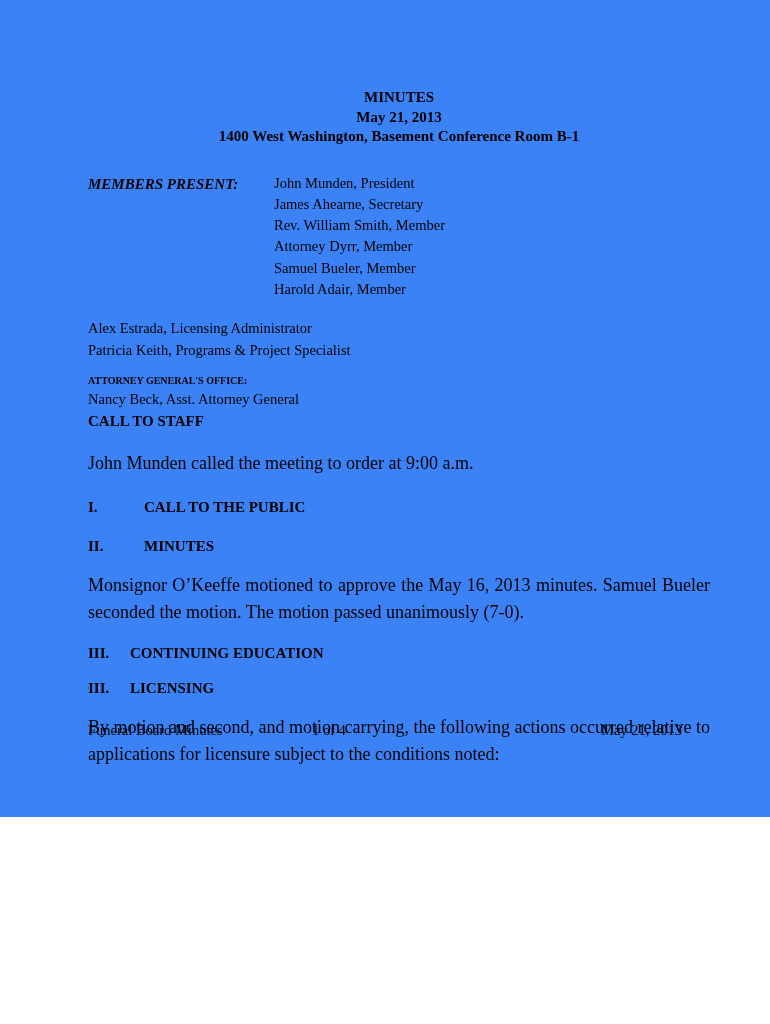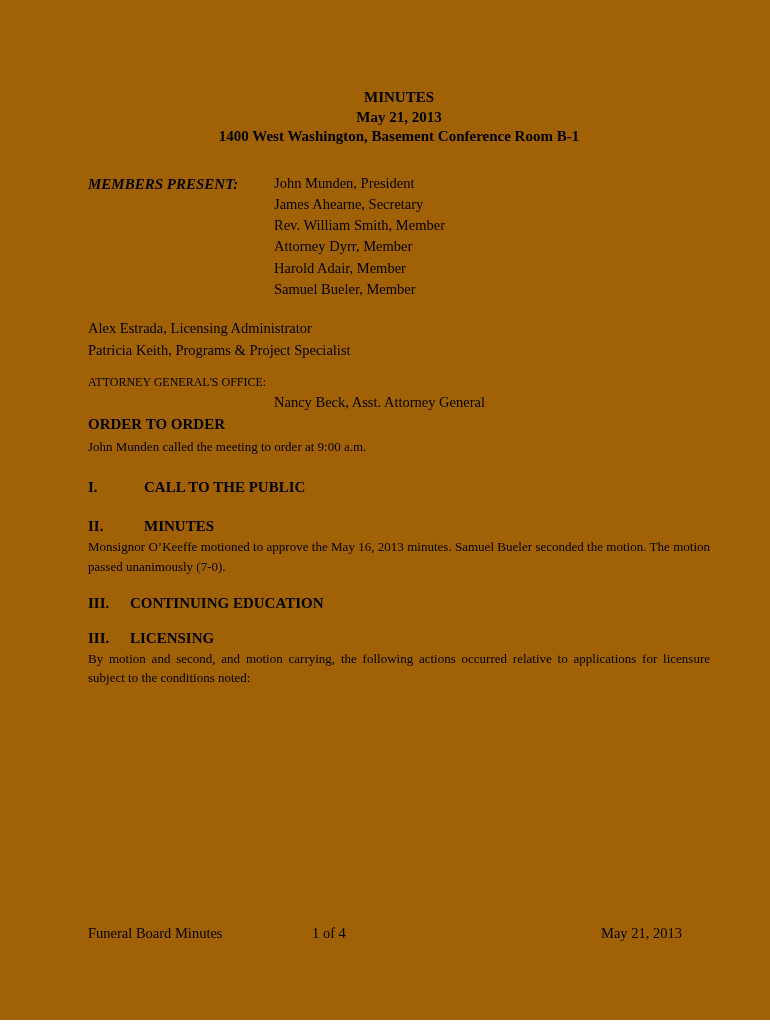--- a/index.html
+++ b/index.html
@@ -7,22 +7,22 @@
     padding: 0;
     background: #ffffff;
   }
   body {
     font-family: "Liberation Serif", serif;
     color: #000000;
   }
   .page {
     position: relative;
     width: 770px;
-    height: 1020px;
-    background: #a16207;
+    height: 817px;
+    background: #3b82f6;
     box-sizing: border-box;
     padding: 88px 60px 0 88px;
     overflow: hidden;
   }
   .center {
     text-align: center;
   }
   .title-block {
     font-size: 15px;
     line-height: 1.30;
@@ -50,39 +50,38 @@
     line-height: 1.47;
   }
   .values div {
     white-space: nowrap;
   }
   .gap-sm { height: 13px; }
   .gap-md { height: 18px; }
   .gap-lg { height: 22px; }
 
   .ag-head {
-    font-weight: normal;
-    font-size: 12px;
+    font-weight: bold;
+    font-size: 10px;
     line-height: 1.47;
   }
   .ag-indent {
-    margin-left: 186px;
     font-size: 14.5px;
     line-height: 1.47;
   }
   .section-head {
     font-weight: bold;
     font-size: 15px;
     line-height: 1.5;
   }
   .para {
-    font-size: 13px;
+    font-size: 18px;
     line-height: 1.52;
     text-align: justify;
-    margin-top: 2px;
+    margin-top: 17px;
   }
   .numbered {
     display: flex;
     font-weight: bold;
     font-size: 15px;
   }
   .num {
     width: 56px;
     flex: 0 0 56px;
   }
@@ -113,43 +112,43 @@
     <div>1400 West Washington, Basement Conference Room B-1</div>
   </div>
 
   <div class="block">
     <div class="label">MEMBERS PRESENT:</div>
     <div class="values">
       <div>John Munden, President</div>
       <div>James Ahearne, Secretary</div>
       <div>Rev. William Smith, Member</div>
       <div>Attorney Dyrr, Member</div>
+      <div>Samuel Bueler, Member</div>
       <div>Harold Adair, Member</div>
-      <div>Samuel Bueler, Member</div>
     </div>
   </div>
 
   <div class="gap-md"></div>
 
   <div class="block">
     <div class="values">
       <div>Alex Estrada, Licensing Administrator</div>
       <div>Patricia Keith, Programs &amp; Project Specialist</div>
     </div>
   </div>
 
   <div class="gap-sm"></div>
 
   <div>
     <div class="ag-head">ATTORNEY GENERAL'S OFFICE:</div>
     <div class="ag-indent">Nancy Beck, Asst. Attorney General</div>
   </div>
 
   <div>
-    <div class="section-head">ORDER TO ORDER</div>
+    <div class="section-head">CALL TO STAFF</div>
     <div class="para">John Munden called the meeting to order at 9:00 a.m.</div>
   </div>
 
   <div class="gap-lg"></div>
 
   <div>
     <div class="numbered">
       <span class="num">I.</span>
       <span>CALL TO THE PUBLIC</span>
     </div>

